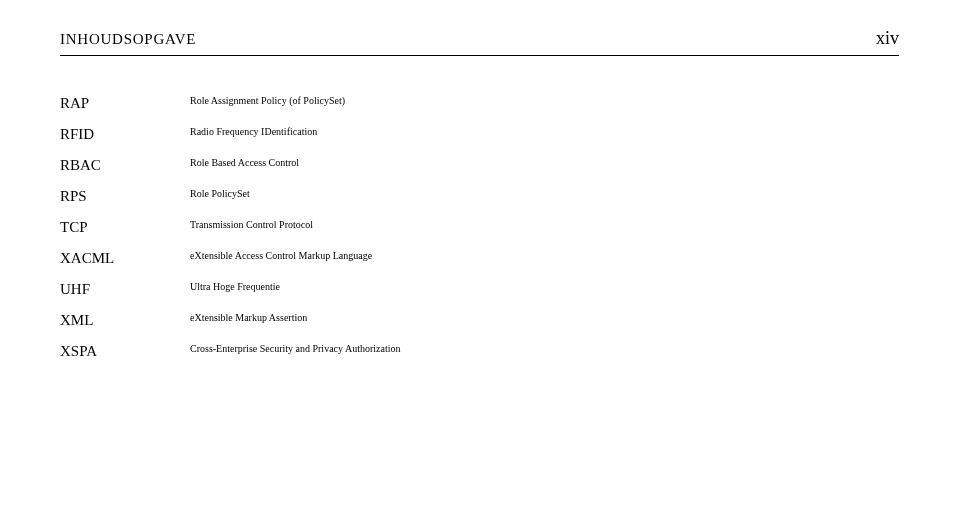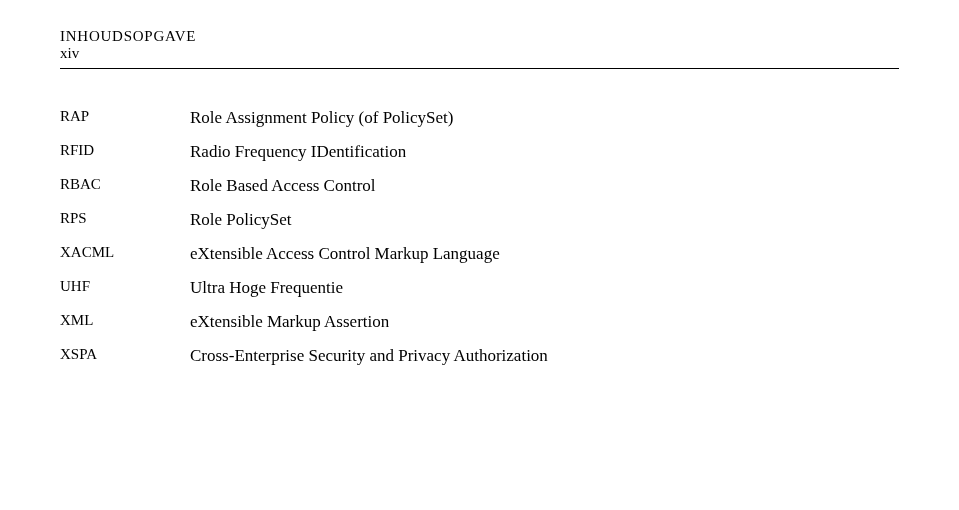--- a/index.html
+++ b/index.html
@@ -25,33 +25,32 @@
       padding: 28px 60px 40px 60px;
     }
 
     .header {
       display: flex;
       justify-content: space-between;
       align-items: baseline;
       border-bottom: 1px solid #000;
       padding-bottom: 6px;
       margin-bottom: 32px;
-      flex-direction: column;
     }
 
     .header-title {
       font-size: 15px;
       font-variant: small-caps;
       letter-spacing: 0.05em;
       text-transform: uppercase;
       font-weight: normal;
     }
 
     .header-page {
-      font-size: 15px;
+      font-size: 18px;
     }
 
     .acronym-table {
       width: 100%;
       border-collapse: collapse;
     }
 
     .acronym-table tr {
       border-bottom: none;
     }
@@ -62,21 +61,21 @@
     }
 
     .acronym-col {
       width: 130px;
       font-size: 15px;
       font-weight: normal;
       white-space: nowrap;
     }
 
     .definition-col {
-      font-size: 17px;
+      font-size: 10px;
       font-weight: normal;
     }
   </style>
 </head>
 <body>
 
 <div class="page">
   <div class="header">
     <span class="header-title">INHOUDSOPGAVE</span>
     <span class="header-page">xiv</span>
@@ -94,20 +93,24 @@
         </tr>
         <tr>
           <td class="acronym-col">RBAC</td>
           <td class="definition-col">Role Based Access Control</td>
         </tr>
         <tr>
           <td class="acronym-col">RPS</td>
           <td class="definition-col">Role PolicySet</td>
         </tr>
         <tr>
+          <td class="acronym-col">TCP</td>
+          <td class="definition-col">Transmission Control Protocol</td>
+        </tr>
+        <tr>
           <td class="acronym-col">XACML</td>
           <td class="definition-col">eXtensible Access Control Markup Language</td>
         </tr>
         <tr>
           <td class="acronym-col">UHF</td>
           <td class="definition-col">Ultra Hoge Frequentie</td>
         </tr>
         <tr>
           <td class="acronym-col">XML</td>
           <td class="definition-col">eXtensible Markup Assertion</td>

